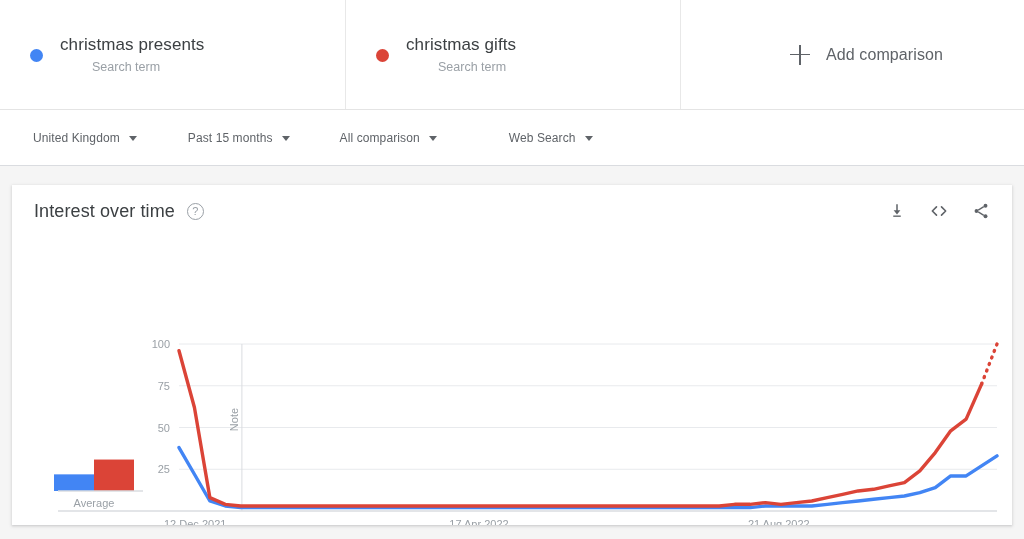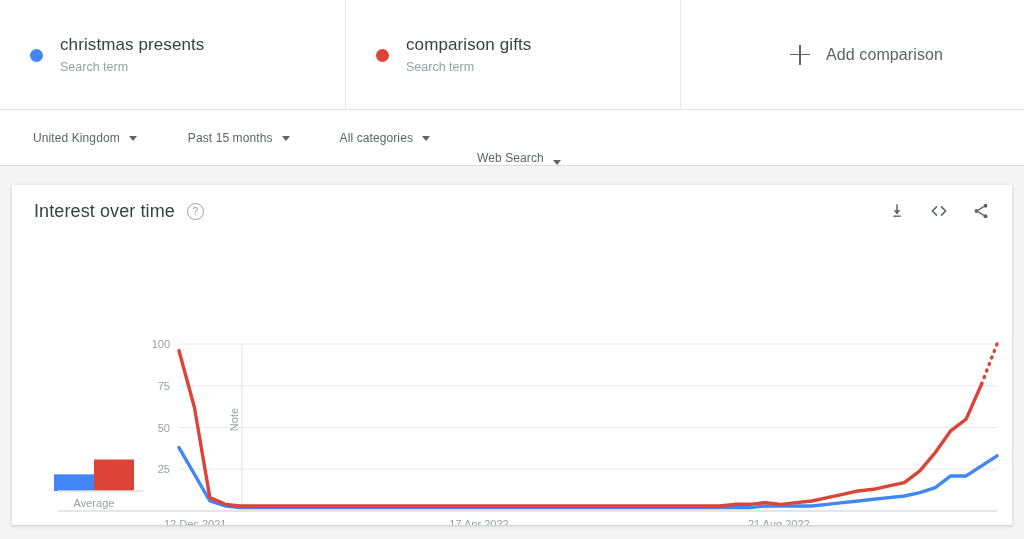--- a/index.html
+++ b/index.html
@@ -60,20 +60,21 @@
     font-size: 17px;
     color: #3c4043;
     line-height: 21px;
     letter-spacing: .1px;
   }
   .term-sub {
     font-size: 12.5px;
     color: #9aa0a6;
     margin-top: 5px;
     line-height: 15px;
+    margin-left: 32px;
   }
 
   .add-comp {
     display: flex;
     align-items: center;
     cursor: pointer;
   }
   .plus-icon {
     width: 20px;
     height: 20px;
@@ -109,21 +110,21 @@
   }
   .filter-item {
     display: flex;
     align-items: center;
     cursor: pointer;
     height: 100%;
   }
   .f1 { margin-left: 33px; }
   .f2 { margin-left: 51px; }
   .f3 { margin-left: 50px; }
-  .f4 { margin-left: 47px; align-items: flex-end; }
+  .f4 { margin-left: 72px; }
   .filter-label {
     font-size: 12px;
     color: #5f6368;
     letter-spacing: .1px;
   }
   .caret {
     width: 0; height: 0;
     margin-left: 9px;
     margin-top: 2px;
     border-left: 4.5px solid transparent;
@@ -204,21 +205,21 @@
       <div class="term-dot dot-blue"></div>
       <div class="term-text">
         <div class="term-title">christmas presents</div>
         <div class="term-sub">Search term</div>
       </div>
     </div>
 
     <div class="term-card c2">
       <div class="term-dot dot-red"></div>
       <div class="term-text">
-        <div class="term-title">comparison gifts</div>
+        <div class="term-title">christmas gifts</div>
         <div class="term-sub">Search term</div>
       </div>
     </div>
 
     <div class="term-card c3">
       <div class="add-comp">
         <span class="plus-icon"></span>
         <span class="add-comp-label">Add comparison</span>
       </div>
     </div>
@@ -231,21 +232,21 @@
       <span class="filter-label">United Kingdom</span>
       <span class="caret"></span>
     </div>
 
     <div class="filter-item f2">
       <span class="filter-label">Past 15 months</span>
       <span class="caret"></span>
     </div>
 
     <div class="filter-item f3">
-      <span class="filter-label">All categories</span>
+      <span class="filter-label">All comparison</span>
       <span class="caret"></span>
     </div>
 
     <div class="filter-item f4">
       <span class="filter-label">Web Search</span>
       <span class="caret"></span>
     </div>
 
   </div>
 

